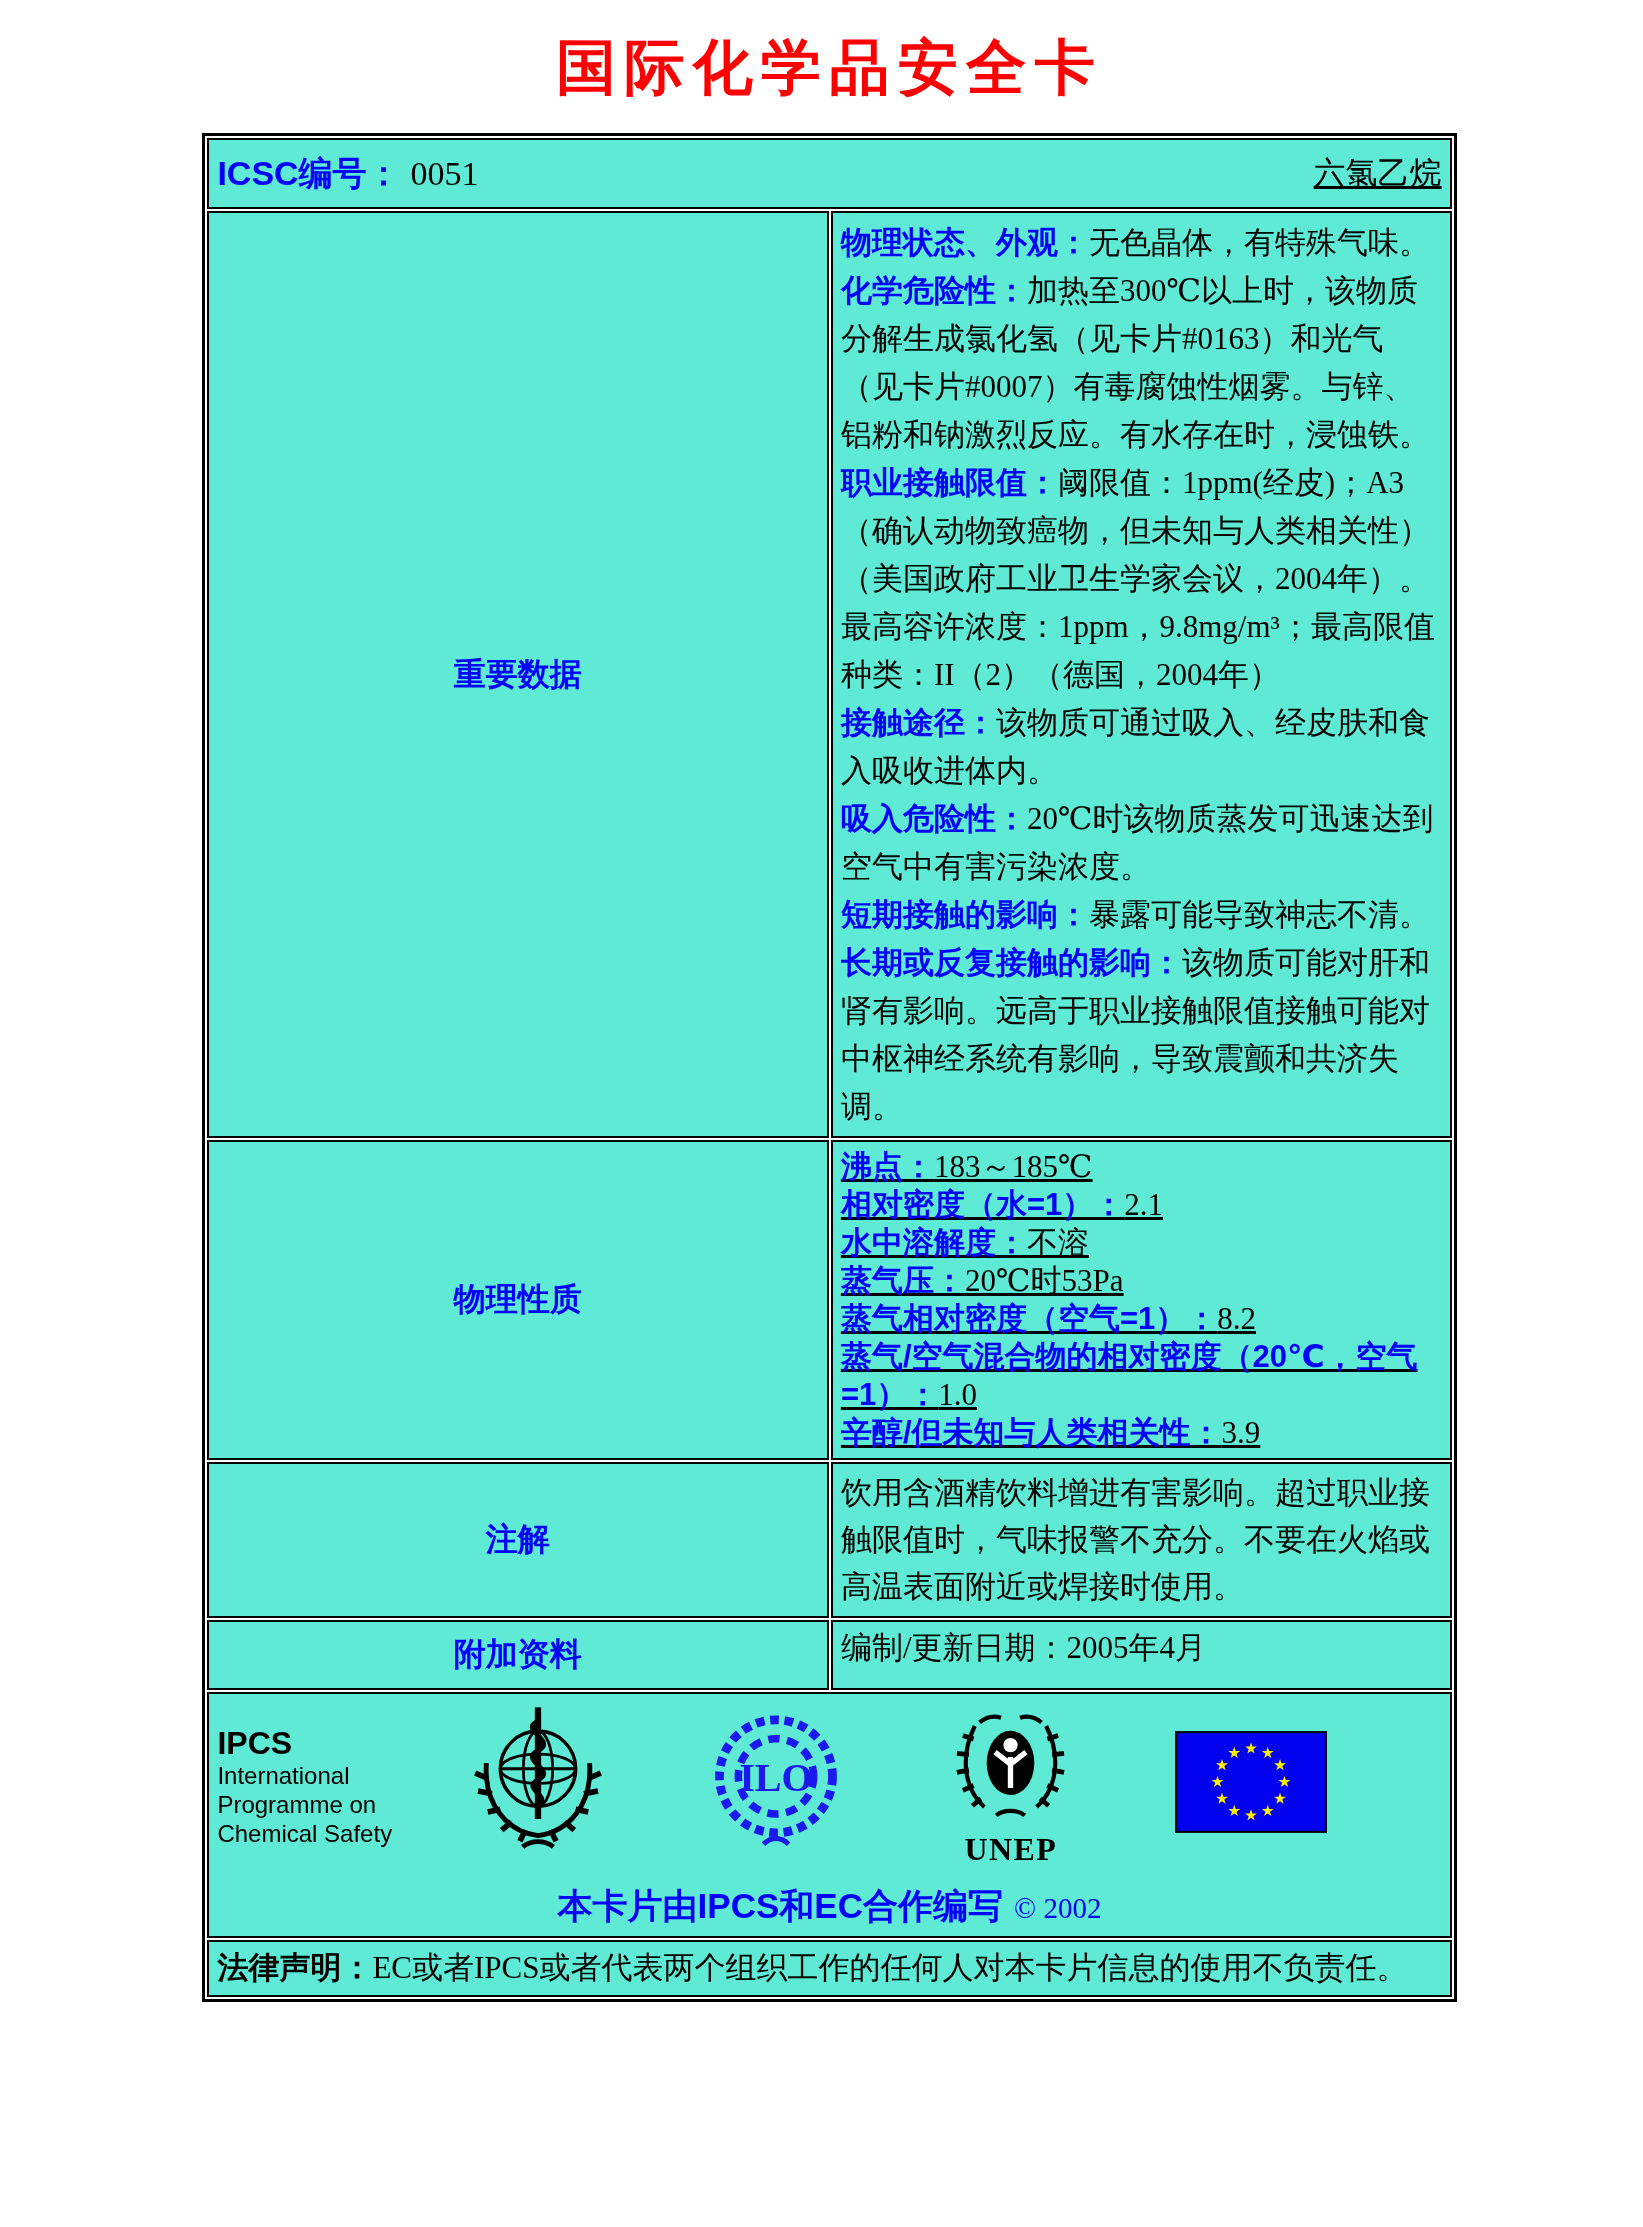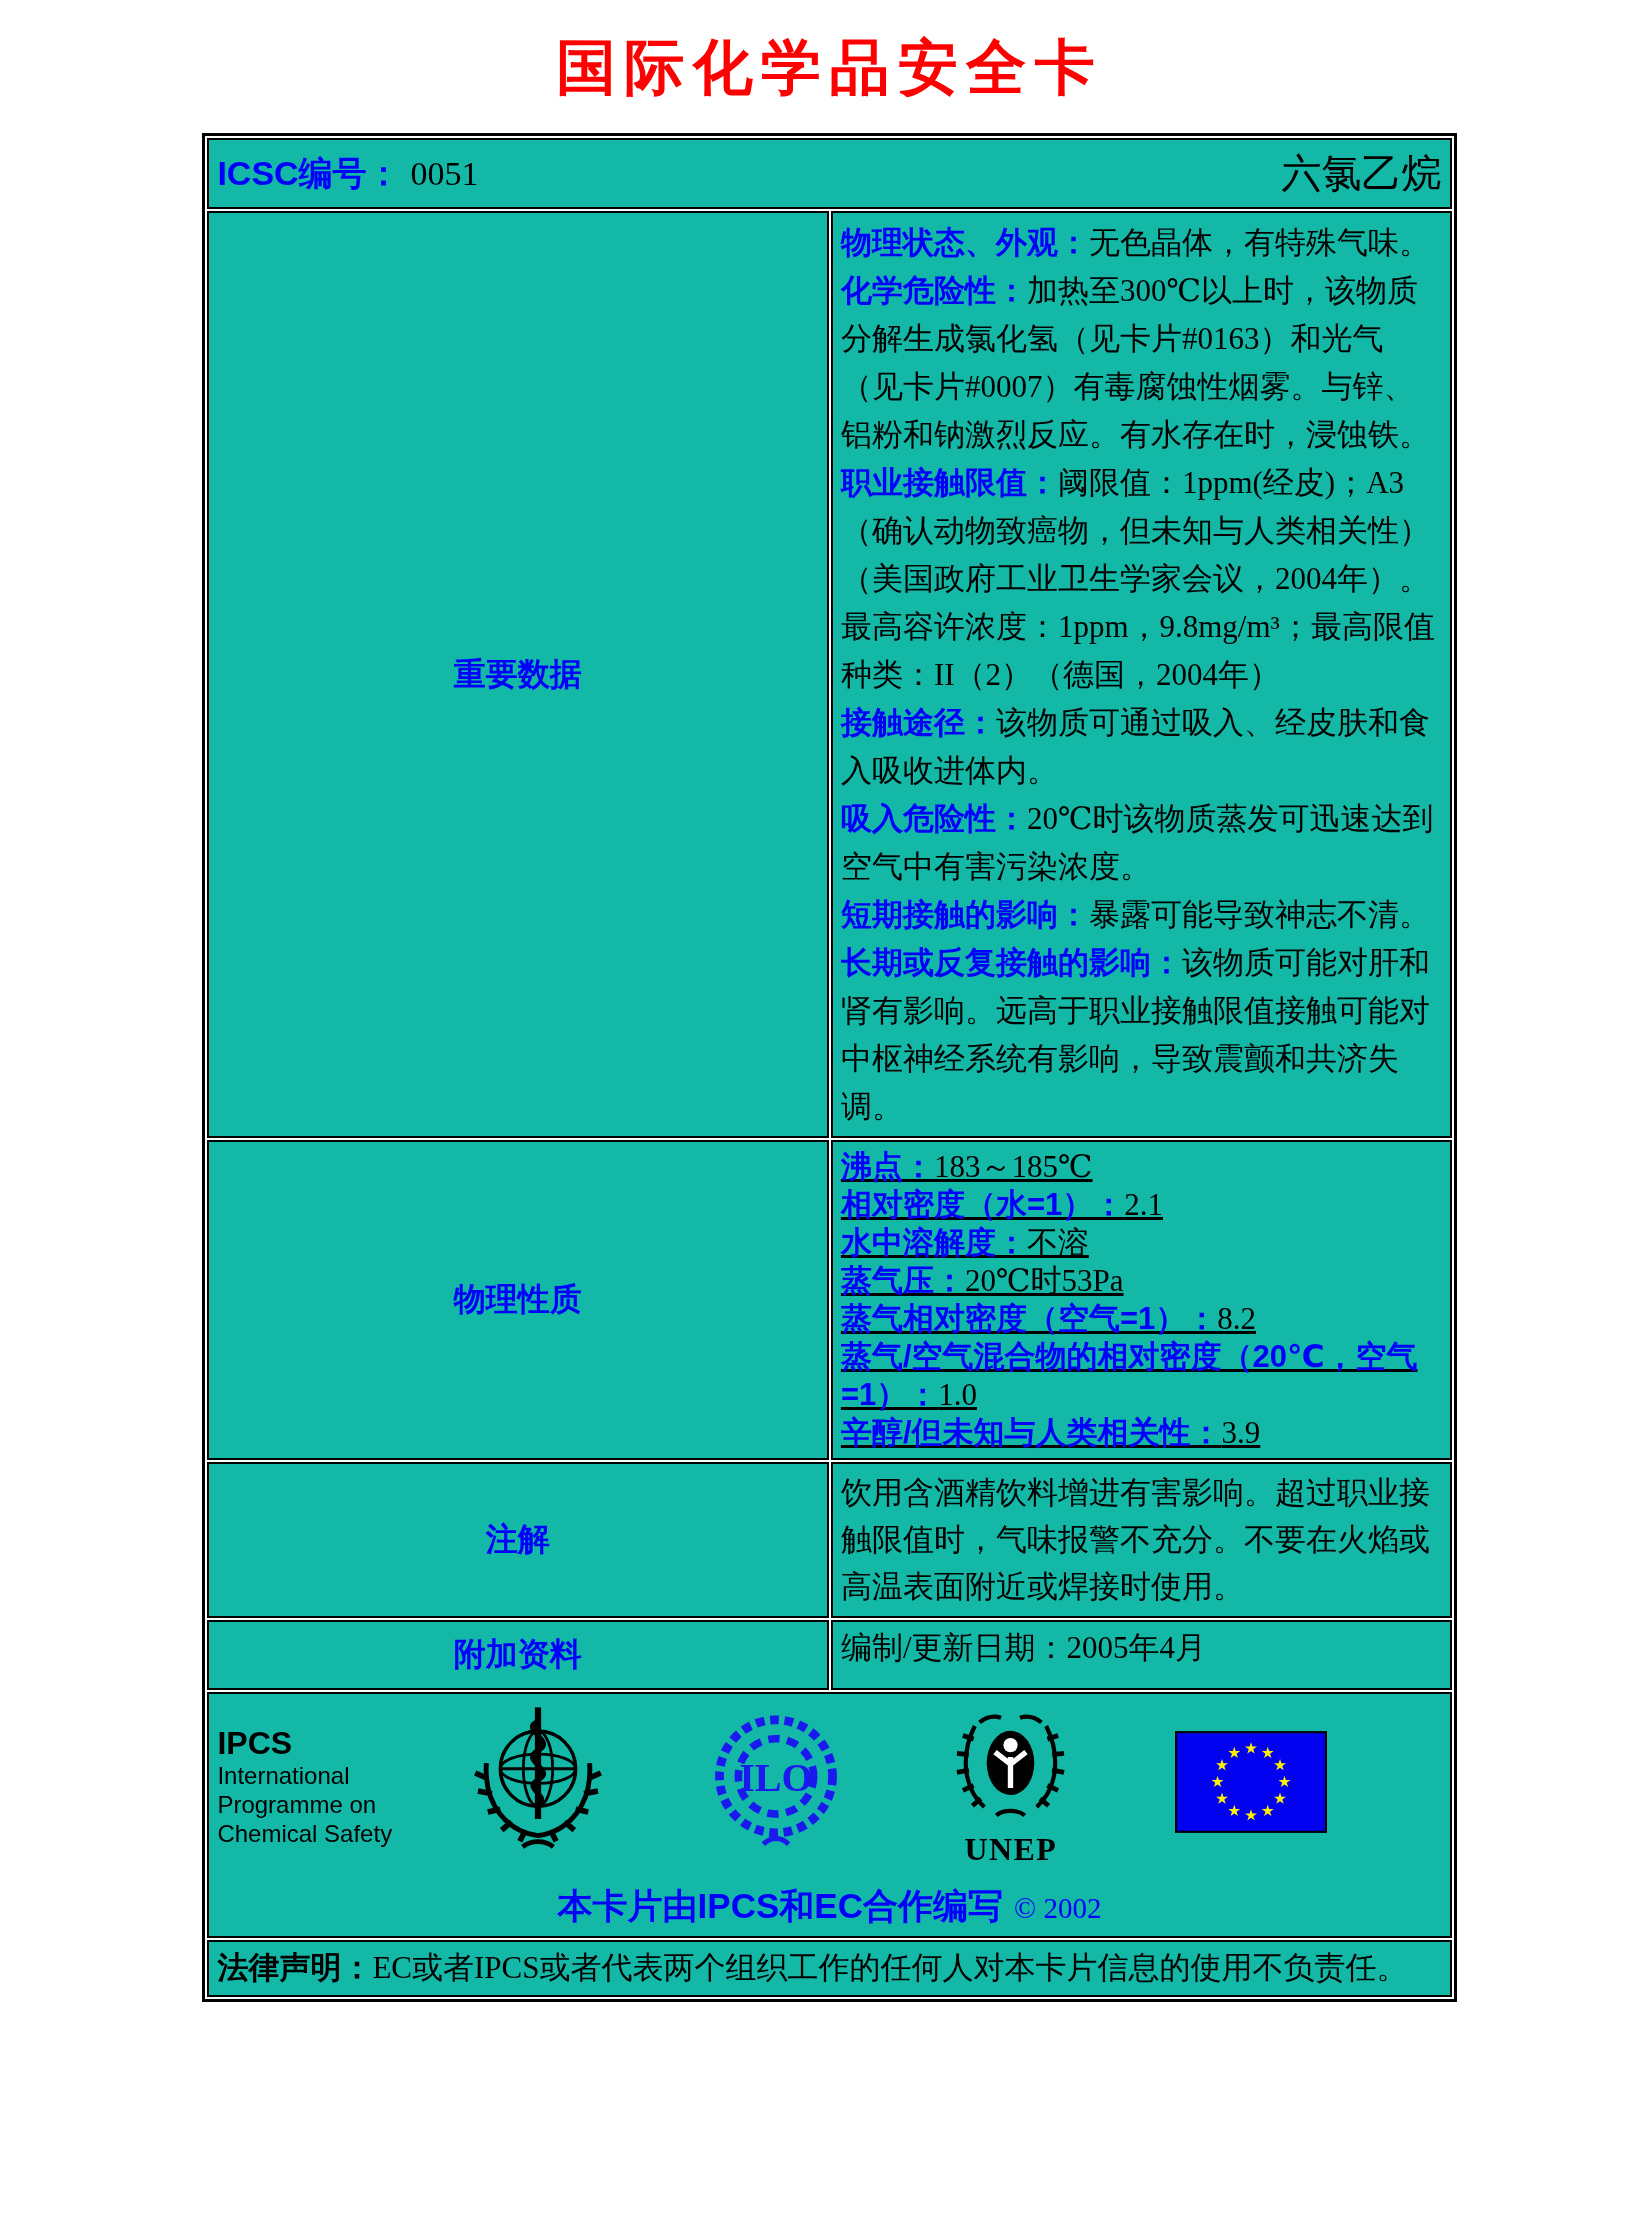--- a/index.html
+++ b/index.html
@@ -10,35 +10,35 @@
   .title{
     margin:28px 0 24px 202px; width:1255px; text-align:center;
     color:#ff0000; font-weight:bold; font-size:60px; letter-spacing:8.4px;
     font-family:"Liberation Serif","DejaVu Serif",serif;
   }
   table.card{
     margin-left:202px; width:1255px;
     border:3.5px solid #000; border-collapse:separate; border-spacing:2.8px;
     table-layout:fixed;
   }
-  td{border:2.1px solid #000; background:#14b8a6;}
+  td{border:2.1px solid #000; background:#5eead4;}
   td.lab{
     width:170px; text-align:center; vertical-align:middle;
     color:#0000ff; font-weight:bold; font-size:32px;
     font-family:"Liberation Sans","DejaVu Sans",sans-serif;
     padding:11px;
   }
   td.cell{vertical-align:top; padding:5.6px 8.4px; font-size:31px;}
   .icsc-inner{display:flex; justify-content:space-between; align-items:center; min-height:56px;}
   .icsc-label{
     color:#0000ff; font-weight:bold; font-size:34px;
     font-family:"Liberation Sans","DejaVu Sans",sans-serif;
   }
   .icsc-num{font-size:34px; margin-left:9.8px;}
-  .chem-name{font-size:40px; text-align:right;}
+  .chem-name{font-size:32px; text-align:right;text-decoration:underline;}
   .imp{min-height:665px; line-height:48px;}
   .phy{min-height:388px; line-height:38px;text-decoration:underline;}
   .env{min-height:110px; line-height:46px;}
   .note{min-height:138px; line-height:47px;}
   .addl{line-height:42px; vertical-align:middle;}
   p.item{margin:0;}
   .k{
     color:#0000ff; font-weight:bold;
     font-family:"Liberation Sans","DejaVu Sans",sans-serif;
   }

